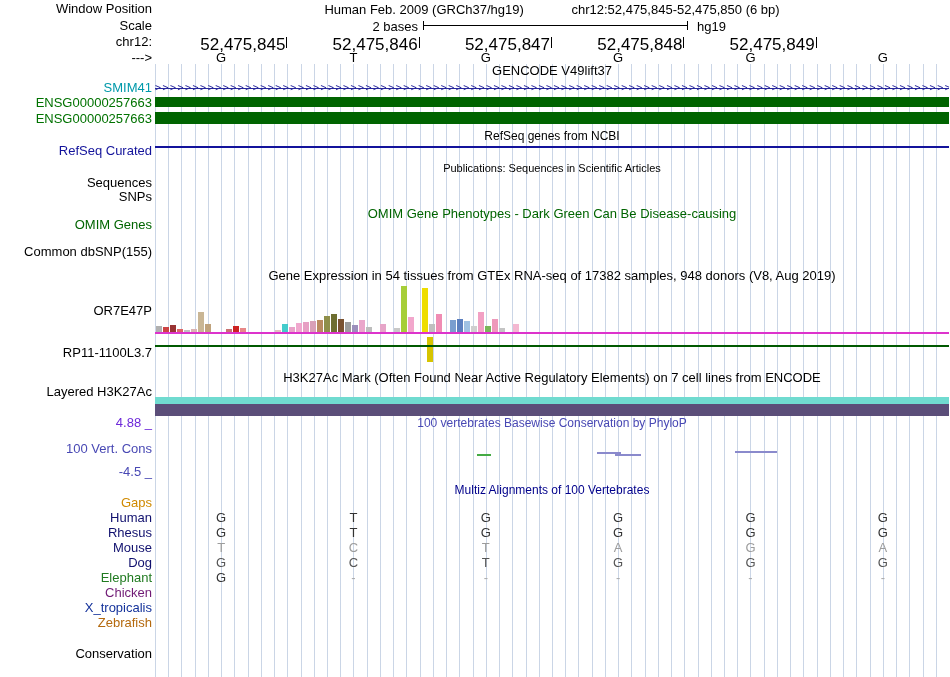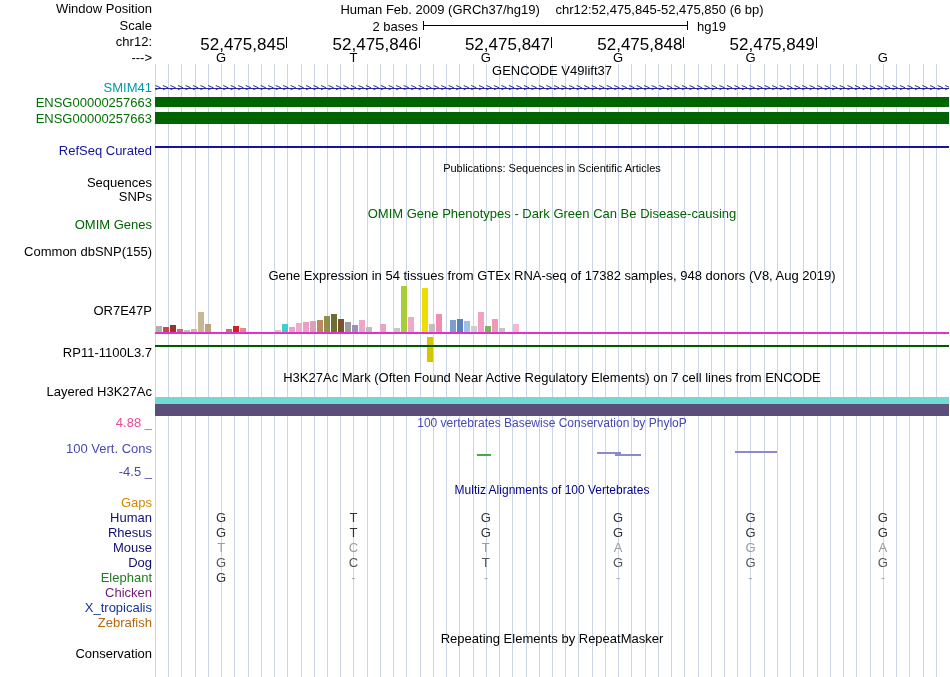--- a/index.html
+++ b/index.html
@@ -1,21 +1,21 @@
 <!DOCTYPE html>
 <html><head>
 <meta charset="utf-8">
 <style>
   *{margin:0;padding:0;box-sizing:border-box}
   body{background:#fff;font-family:"Liberation Sans",sans-serif;color:#000}
   #browser{position:relative;width:950px;height:677px;background:#fff;overflow:hidden;font-size:13px}
   .gridlines{position:absolute;left:155px;top:64px;width:794px;height:613px;
     background-image:repeating-linear-gradient(to right,rgba(150,172,205,.5) 0px,rgba(150,172,205,.5) 1px,transparent 1px,transparent 13.2333px)}
   #hdr{position:absolute;top:2px;left:155px;width:794px;text-align:center;white-space:nowrap}
-  #hdr span{margin:0 6px}
+  #hdr span{margin:0 22px}
   .lbl{position:absolute;right:798px;white-space:nowrap;font-size:13px;line-height:14px;text-align:right}
   #scale-text{position:absolute;top:19px;right:532px}
   #scale-line{position:absolute;top:25px;left:423px;width:264px;height:1px;background:#000}
   .scale-tick{position:absolute;top:21px;width:1px;height:9px;background:#000}
   #scale-tick-l{left:423px}
   #scale-tick-r{left:687px}
   #scale-asm{position:absolute;top:19px;left:697px}
   .coord-label{position:absolute;top:35px;font-size:17px}
   .coord-tick{position:absolute;top:37px;width:1px;height:11px;background:#000}
   .ruler-base{position:absolute;top:50px;transform:translateX(-50%);font-size:13px}
@@ -85,20 +85,21 @@
 
   <div class="title" style="top:64px">GENCODE V49lift37</div>
   <div class="lbl" style="top: 81px; color: rgb(0, 153, 170);">SMIM41</div>
   <div id="gencode-arrows" style="color: rgb(38, 38, 156);">&gt;&gt;&gt;&gt;&gt;&gt;&gt;&gt;&gt;&gt;&gt;&gt;&gt;&gt;&gt;&gt;&gt;&gt;&gt;&gt;&gt;&gt;&gt;&gt;&gt;&gt;&gt;&gt;&gt;&gt;&gt;&gt;&gt;&gt;&gt;&gt;&gt;&gt;&gt;&gt;&gt;&gt;&gt;&gt;&gt;&gt;&gt;&gt;&gt;&gt;&gt;&gt;&gt;&gt;&gt;&gt;&gt;&gt;&gt;&gt;&gt;&gt;&gt;&gt;&gt;&gt;&gt;&gt;&gt;&gt;&gt;&gt;&gt;&gt;&gt;&gt;&gt;&gt;&gt;&gt;&gt;&gt;&gt;&gt;&gt;&gt;&gt;&gt;&gt;&gt;&gt;&gt;&gt;&gt;&gt;&gt;&gt;&gt;&gt;&gt;&gt;&gt;&gt;&gt;&gt;&gt;&gt;&gt;&gt;&gt;&gt;&gt;&gt;&gt;&gt;&gt;&gt;&gt;&gt;&gt;&gt;&gt;&gt;&gt;&gt;&gt;&gt;&gt;&gt;&gt;&gt;&gt;&gt;&gt;&gt;&gt;&gt;&gt;&gt;&gt;</div>
   <div class="hbar" id="gencode-line" style="background: rgb(38, 38, 156);"></div>
   <div class="lbl" style="top: 96px; color: rgb(0, 114, 0);">ENSG00000257663</div>
   <div class="hbar" id="ensg-bar-1" style="background: rgb(0, 100, 0);"></div>
   <div class="lbl" style="top: 112px; color: rgb(0, 114, 0);">ENSG00000257663</div>
   <div class="hbar" id="ensg-bar-2" style="background: rgb(0, 100, 0);"></div>
 
+  <div class="title f12" style="top:129px">RefSeq genes from NCBI</div>
   <div class="lbl" style="top: 144px; color: rgb(19, 19, 155);">RefSeq Curated</div>
   <div class="hbar" id="refseq-line" style="background: rgb(19, 19, 155);"></div>
 
   <div class="title f11" style="top:161px">Publications: Sequences in Scientific Articles</div>
   <div class="lbl" style="top:176px">Sequences</div>
   <div class="lbl" style="top:190px">SNPs</div>
 
   <div class="title" style="top: 207px; color: rgb(0, 100, 0);">OMIM Gene Phenotypes - Dark Green Can Be Disease-causing</div>
   <div class="lbl" style="top: 218px; color: rgb(0, 100, 0);">OMIM Genes</div>
 
@@ -153,21 +154,21 @@
   <div class="lbl" style="top:346px">RP11-1100L3.7</div>
   <div id="gene2-bar" style="background: rgb(214, 196, 0); height: 25px;"></div>
   <div class="hbar" id="gtex-line2" style="background: rgb(0, 89, 0);"></div>
 
   <div class="title" style="top:371px">H3K27Ac Mark (Often Found Near Active Regulatory Elements) on 7 cell lines from ENCODE</div>
   <div class="lbl" style="top:385px">Layered H3K27Ac</div>
   <div class="hbar" id="h3k-teal" style="background: rgb(112, 219, 208);"></div>
   <div class="hbar" id="h3k-purple" style="background: rgb(91, 78, 121);"></div>
 
   <div class="title f12" style="top: 416px; color: rgb(72, 72, 180);">100 vertebrates Basewise Conservation by PhyloP</div>
-  <div class="lbl" style="top: 416px; color: #ec4899; margin-left: 28px;">4.88 _</div>
+  <div class="lbl" style="top: 416px; color: #6d28d9; margin-left: 28px;">4.88 _</div>
   <div class="lbl" style="top: 442px; color: rgb(72, 72, 180);">100 Vert. Cons</div>
   <div class="lbl" style="top: 465px; color: rgb(72, 72, 180);">-4.5 _</div>
   <div id="phylop-marks">
       <div class="phylop-mark" style="left: 477px; top: 454px; width: 14px; background: rgb(68, 170, 68);"></div>
       <div class="phylop-mark" style="left: 597px; top: 452px; width: 24px; background: rgb(138, 138, 204);"></div>
       <div class="phylop-mark" style="left: 615px; top: 454px; width: 26px; background: rgb(138, 138, 204);"></div>
       <div class="phylop-mark" style="left: 735px; top: 451px; width: 42px; background: rgb(138, 138, 204);"></div>
     </div>
 
   <div class="title f12" style="top: 483px; color: rgb(0, 0, 139);">Multiz Alignments of 100 Vertebrates</div>
@@ -206,16 +207,15 @@
       <div class="aln-base" style="left: 353.5px; top: 571px; color: rgb(170, 170, 170);">-</div>
       <div class="aln-base" style="left: 485.833px; top: 571px; color: rgb(170, 170, 170);">-</div>
       <div class="aln-base" style="left: 618.167px; top: 571px; color: rgb(170, 170, 170);">-</div>
       <div class="aln-base" style="left: 750.5px; top: 571px; color: rgb(170, 170, 170);">-</div>
       <div class="aln-base" style="left: 882.833px; top: 571px; color: rgb(170, 170, 170);">-</div>
       <div class="lbl species-label" style="top: 586px; color: #701a75;">Chicken</div>
       <div class="lbl species-label" style="top: 601px; color: rgb(20, 50, 155);">X_tropicalis</div>
       <div class="lbl species-label" style="top: 616px; color: rgb(180, 105, 14);">Zebrafish</div>
     </div>
 
-  <div class="title" style="top:632px">Repeating Elements by RepeatMasker</div>
   <div class="lbl" style="top:647px">Conservation</div>
 
 </div>
 
 </body></html>

